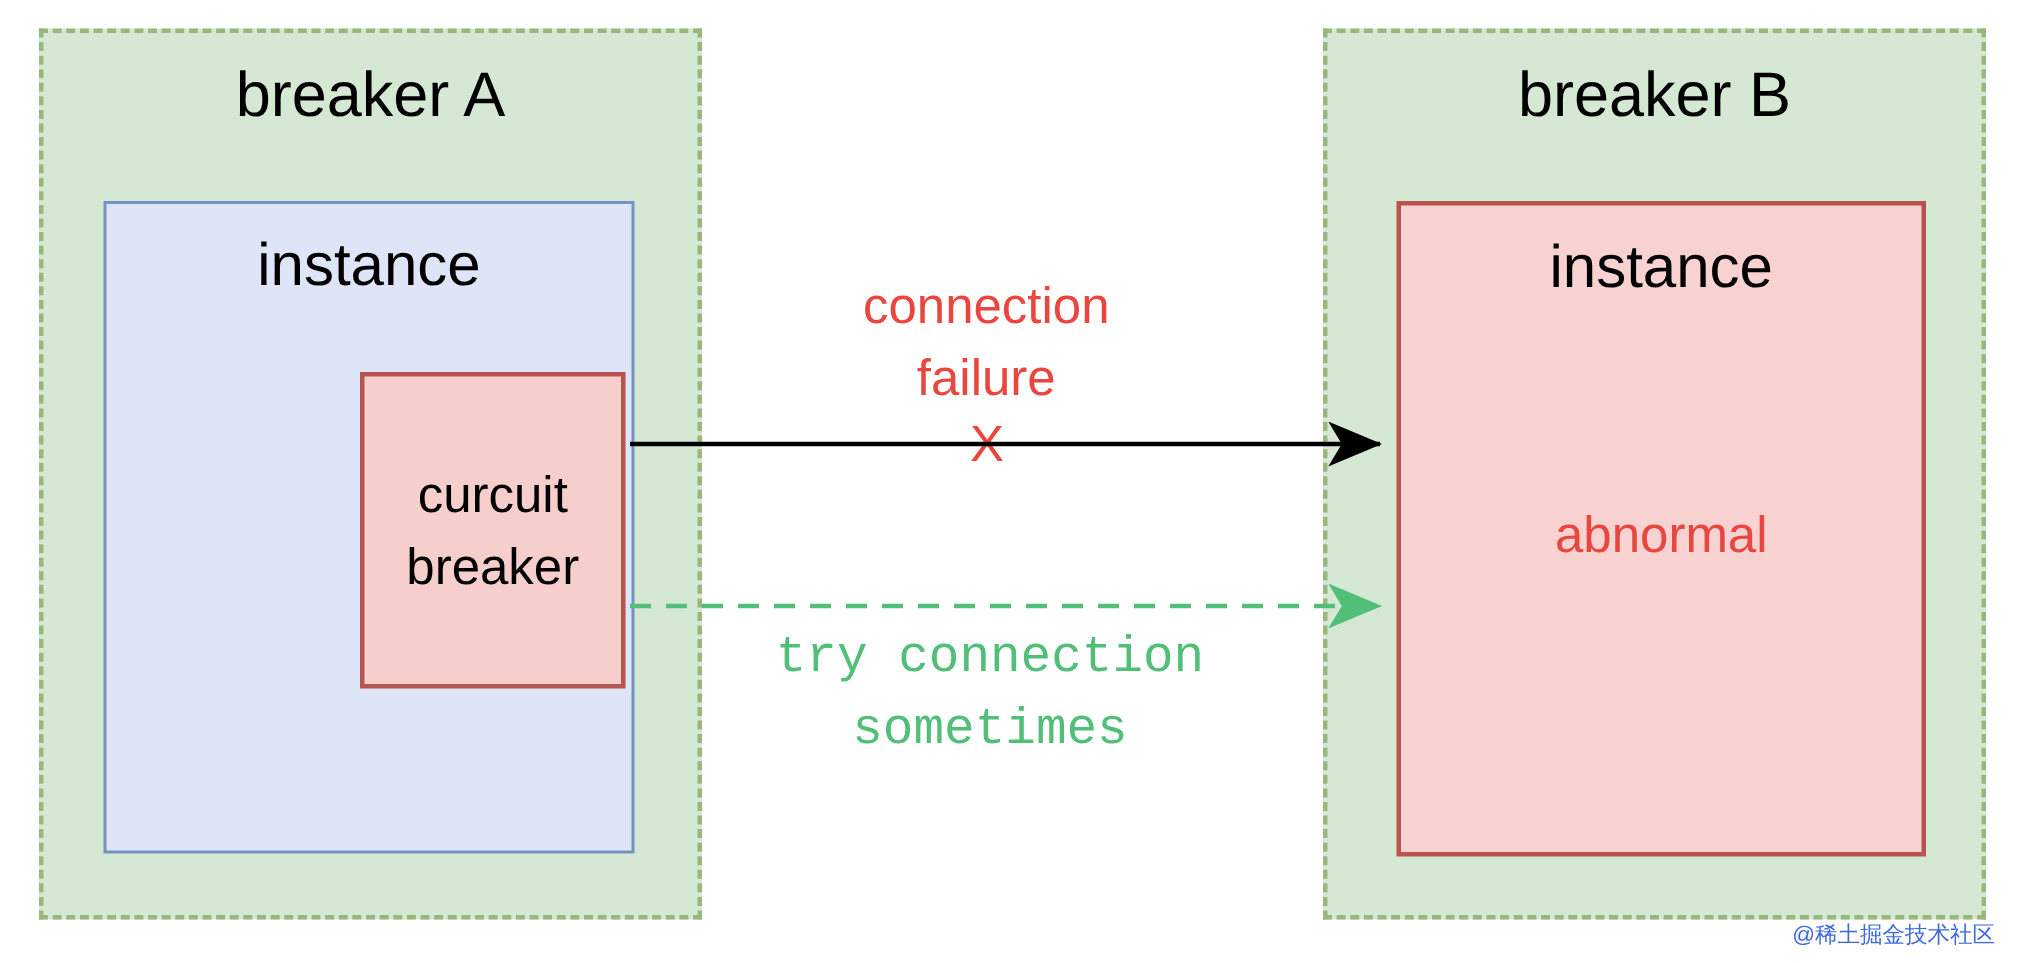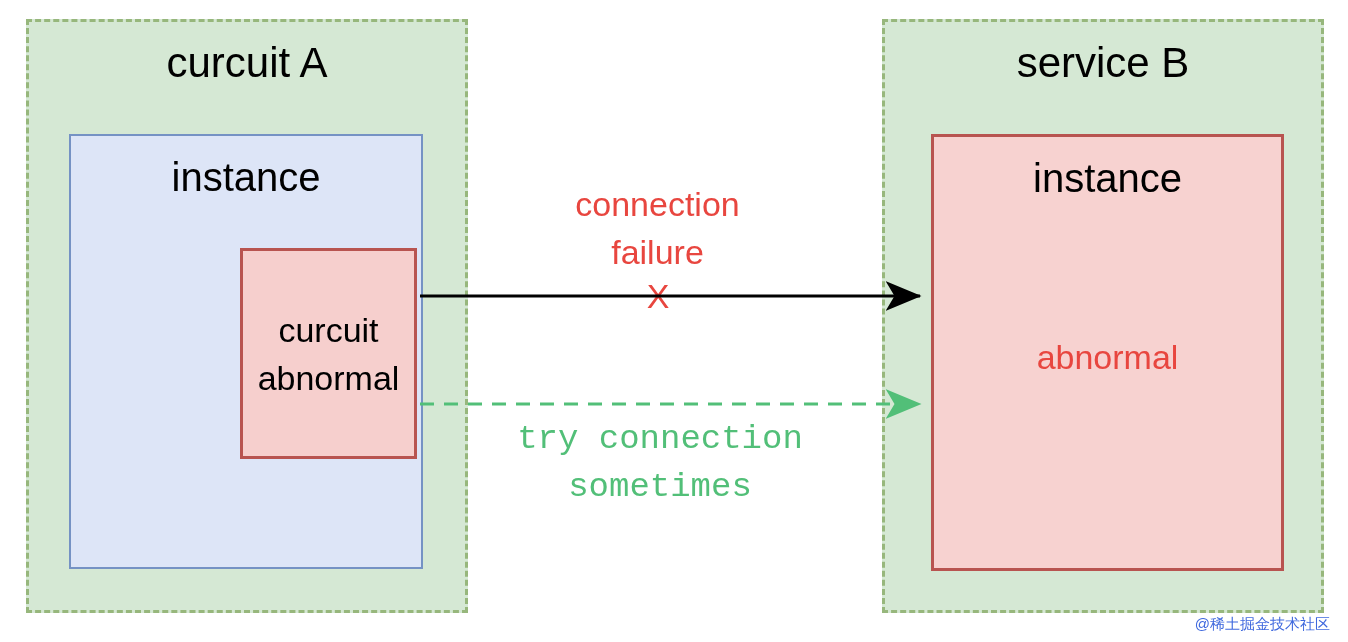--- a/index.html
+++ b/index.html
@@ -162,35 +162,35 @@
     opacity: .85;
     white-space: nowrap;
   }
 </style>
 </head>
 <body>
 
 <div id="canvas">
 
   <div id="service-a-box" class="service-box">
-    <div class="service-title">curcuit A</div>
+    <div class="service-title">breaker A</div>
   </div>
 
   <div id="instance-a-box" class="instance-box">
     <div class="instance-title">instance</div>
   </div>
 
 
   <div id="circuit-breaker-box">
     <div id="circuit-breaker-label">curcuit
-abnormal</div>
+breaker</div>
   </div>
 
   <div id="service-b-box" class="service-box">
-    <div class="service-title">service B</div>
+    <div class="service-title">breaker B</div>
   </div>
 
   <div id="instance-b-box" class="instance-box">
     <div class="instance-title">instance</div>
   </div>
 
   <div id="connection-failure-label" class="red-text">connection
 failure</div>
 
   <div id="abnormal-label" class="red-text">abnormal</div>

